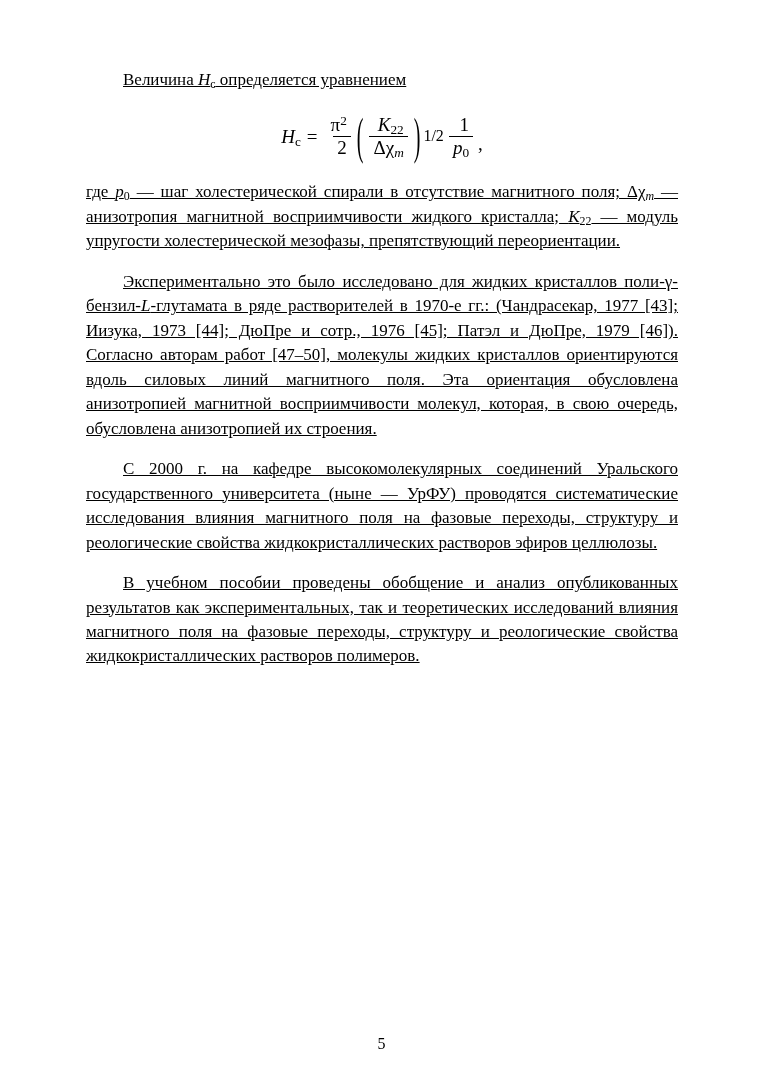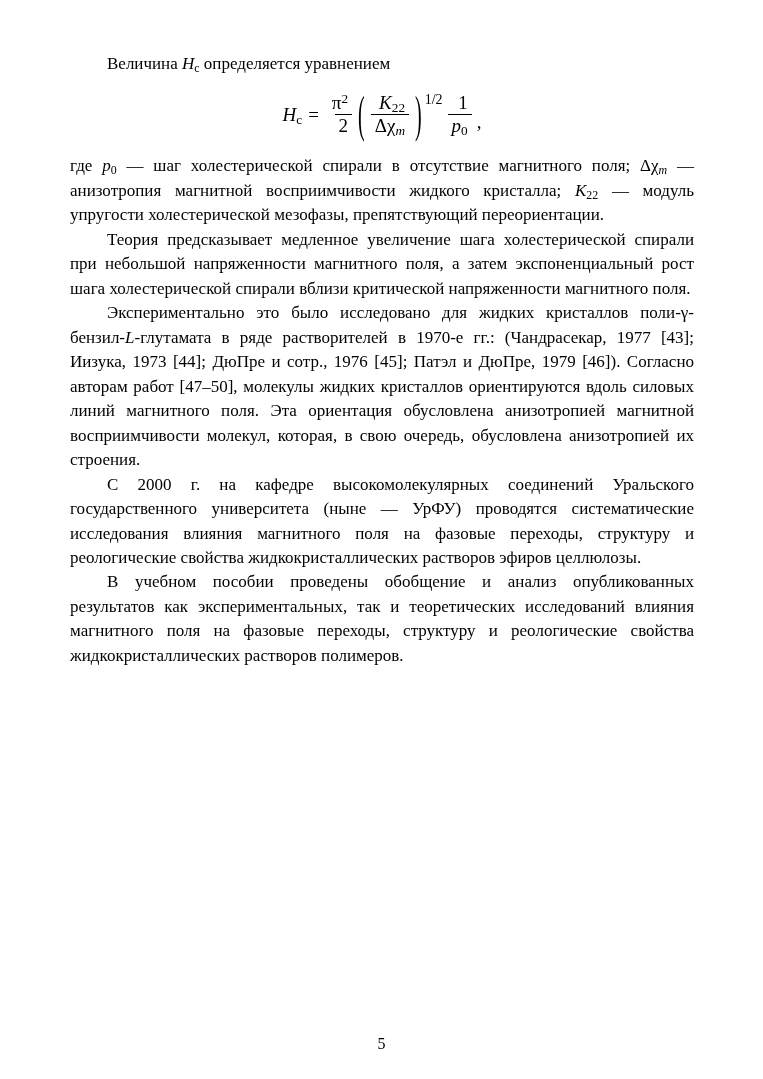--- a/index.html
+++ b/index.html
@@ -4,36 +4,36 @@
 <style>
   html,body{margin:0;padding:0;}
   body{
     width:763px;height:1079px;
     background:#ffffff;color:#000000;
     font-family:"Liberation Serif", serif;
     position:relative;overflow:hidden;
   }
   .page{padding:52px 69px 0 70px;}
   .text{font-size:17px;line-height:1.44;text-align:justify;hyphens:manual;}
-  p.para{margin:0;}
+  p.para{margin:16px;text-decoration:underline;}
   p.indent{text-indent:37px;}
   .it{font-style:italic;}
   .sb{font-size:70%;position:relative;top:0.25em;}
   .sp{font-size:70%;position:relative;top:-0.45em;}
 
   
   .formula{
     display:flex;justify-content:center;align-items:center;
     font-size:19px;margin:10px 0 12px 0;min-height:56px;
   }
   .frac{display:inline-flex;flex-direction:column;align-items:flex-end;line-height:1.15;margin:0 3px;}
   .frac .num{padding:0 4px;}
   .frac .den{border-top:1px solid #000;padding:0 4px;}
   .paren{display:inline-block;transform:scaleY(2.5);font-size:20px;margin:0 3px;font-weight:400;}
-  .exp{align-self:flex-start;font-size:14px;margin:0 2px 0 0;position:relative;top:4px;}
+  .exp{align-self:flex-start;font-size:16px;margin:0 2px 0 0;position:relative;top:16px;}
   .lhs{}
   .op{margin:0 6px;}
   .comma{position:relative;top:7px;margin-left:2px;}
 
   .page-number{
     position:absolute;left:0;right:0;bottom:26px;
     text-align:center;font-size:16px;
   }
 </style>
 </head>
@@ -60,21 +60,20 @@
       <span class="exp">1/2</span>
       <span class="frac">
         <span class="num">1</span>
         <span class="den"><span class="it">p</span><span class="sb">0</span></span>
       </span>
       <span class="comma">,</span>
     </div>
 
     <div>
         <p class="para"><span>где </span><span class="it">p</span><span class="sb">0</span><span> — шаг холестерической спирали в отсутствие магнитного поля; </span><span>Δχ</span><span class="sb it">m</span><span> — анизотропия магнитной восприимчивости жидкого кристалла; </span><span class="it">K</span><span class="sb">22</span><span> — модуль упругости холестерической мезофазы, препятствую­щий переориентации.</span></p>
-        <p class="para indent"><span>Теория предсказывает медленное увеличение шага холестери­ческой спирали при небольшой напряженности магнитного поля, а затем экспоненциальный рост шага холестерической спирали вблизи критической напряженности магнитного поля.</span></p>
         <p class="para indent"><span>Экспериментально это было исследовано для жидких кристал­лов поли-γ-бензил-</span><span class="it">L</span><span>-глутамата в ряде растворителей в 1970-е гг.: (Чандрасекар, 1977 [43]; Иизука, 1973 [44]; ДюПре и сотр., 1976 [45]; Патэл и ДюПре, 1979 [46]). Согласно авторам работ [47–50], молеку­лы жидких кристаллов ориентируются вдоль силовых линий маг­нитного поля. Эта ориентация обусловлена анизотропией магнитной восприимчивости молекул, которая, в свою очередь, обусловлена анизотропией их строения.</span></p>
         <p class="para indent"><span>С 2000 г. на кафедре высокомолекулярных соединений Ураль­ского государственного университета (ныне — УрФУ) проводятся систематические исследования влияния магнитного поля на фазовые переходы, структуру и реологические свойства жидкокристалличе­ских растворов эфиров целлюлозы.</span></p>
         <p class="para indent"><span>В учебном пособии проведены обобщение и анализ опублико­ванных результатов как экспериментальных, так и теоретических исследований влияния магнитного поля на фазовые переходы, структуру и реологические свойства жидкокристаллических раство­ров полимеров.</span></p>
       </div>
 
   </div>
 </div>
 
 <div class="page-number">5</div>
 

